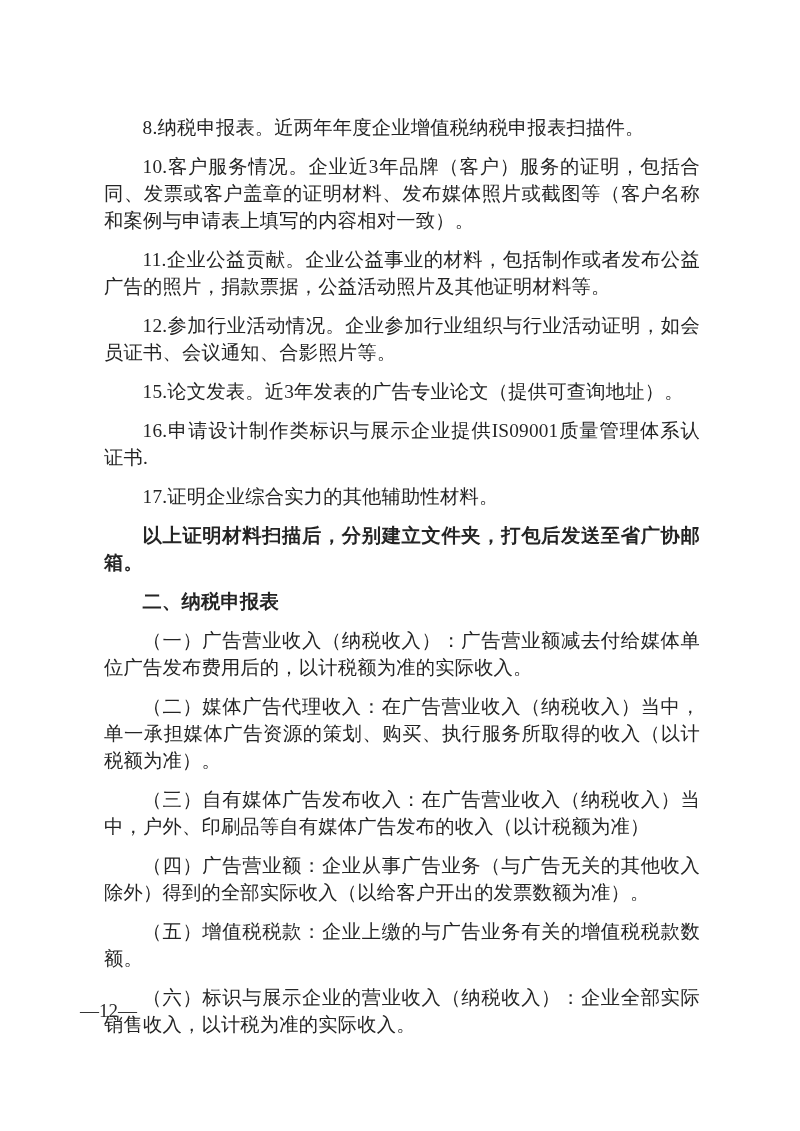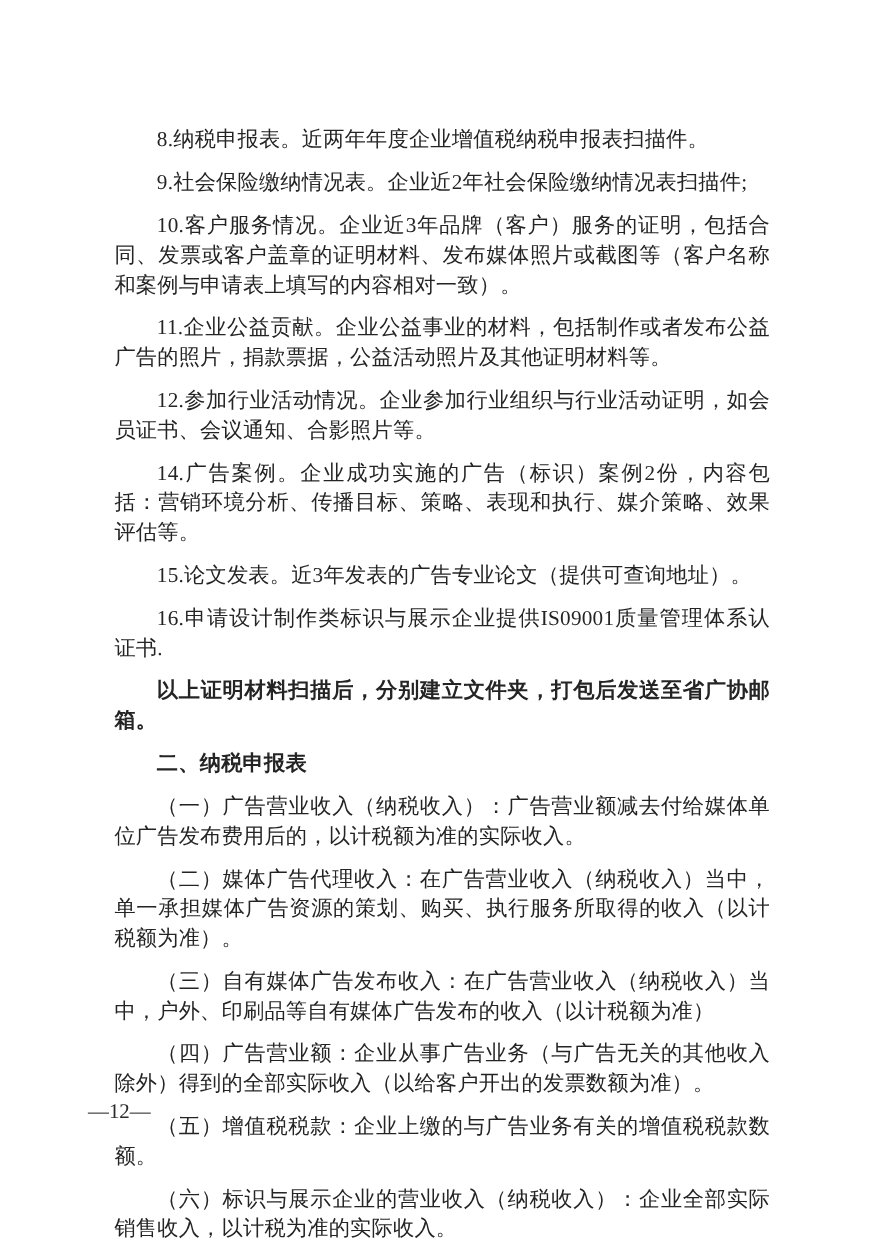--- a/index.html
+++ b/index.html
@@ -44,27 +44,26 @@
     font-size: 19px;
     color: #2a2a2a;
   }
 </style>
 </head>
 <body>
 
 <main>
   <div class="doc" id="doc-body">
       <p>8.纳税申报表。近两年年度企业增值税纳税申报表扫描件。</p>
-      <p>9.社会保险缴纳情况表。企业近2年社会保险缴纳情况表扫描件;</p>
       <p>10.客户服务情况。企业近3年品牌（客户）服务的证明，包括合同、发票或客户盖章的证明材料、发布媒体照片或截图等（客户名称和案例与申请表上填写的内容相对一致）。</p>
       <p>11.企业公益贡献。企业公益事业的材料，包括制作或者发布公益广告的照片，捐款票据，公益活动照片及其他证明材料等。</p>
       <p>12.参加行业活动情况。企业参加行业组织与行业活动证明，如会员证书、会议通知、合影照片等。</p>
-      <p>14.广告案例。企业成功实施的广告（标识）案例2份，内容包括：营销环境分析、传播目标、策略、表现和执行、媒介策略、效果评估等。</p>
       <p>15.论文发表。近3年发表的广告专业论文（提供可查询地址）。</p>
       <p>16.申请设计制作类标识与展示企业提供IS09001质量管理体系认证书.</p>
+      <p>17.证明企业综合实力的其他辅助性材料。</p>
       <p class="bold">以上证明材料扫描后，分别建立文件夹，打包后发送至省广协邮箱。</p>
       <p class="bold">二、纳税申报表</p>
       <p>（一）广告营业收入（纳税收入）：广告营业额减去付给媒体单位广告发布费用后的，以计税额为准的实际收入。</p>
       <p>（二）媒体广告代理收入：在广告营业收入（纳税收入）当中，单一承担媒体广告资源的策划、购买、执行服务所取得的收入（以计税额为准）。</p>
       <p>（三）自有媒体广告发布收入：在广告营业收入（纳税收入）当中，户外、印刷品等自有媒体广告发布的收入（以计税额为准）</p>
       <p>（四）广告营业额：企业从事广告业务（与广告无关的其他收入除外）得到的全部实际收入（以给客户开出的发票数额为准）。</p>
       <p>（五）增值税税款：企业上缴的与广告业务有关的增值税税款数额。</p>
       <p>（六）标识与展示企业的营业收入（纳税收入）：企业全部实际销售收入，以计税为准的实际收入。</p>
     </div>
   <div class="page-footer">

